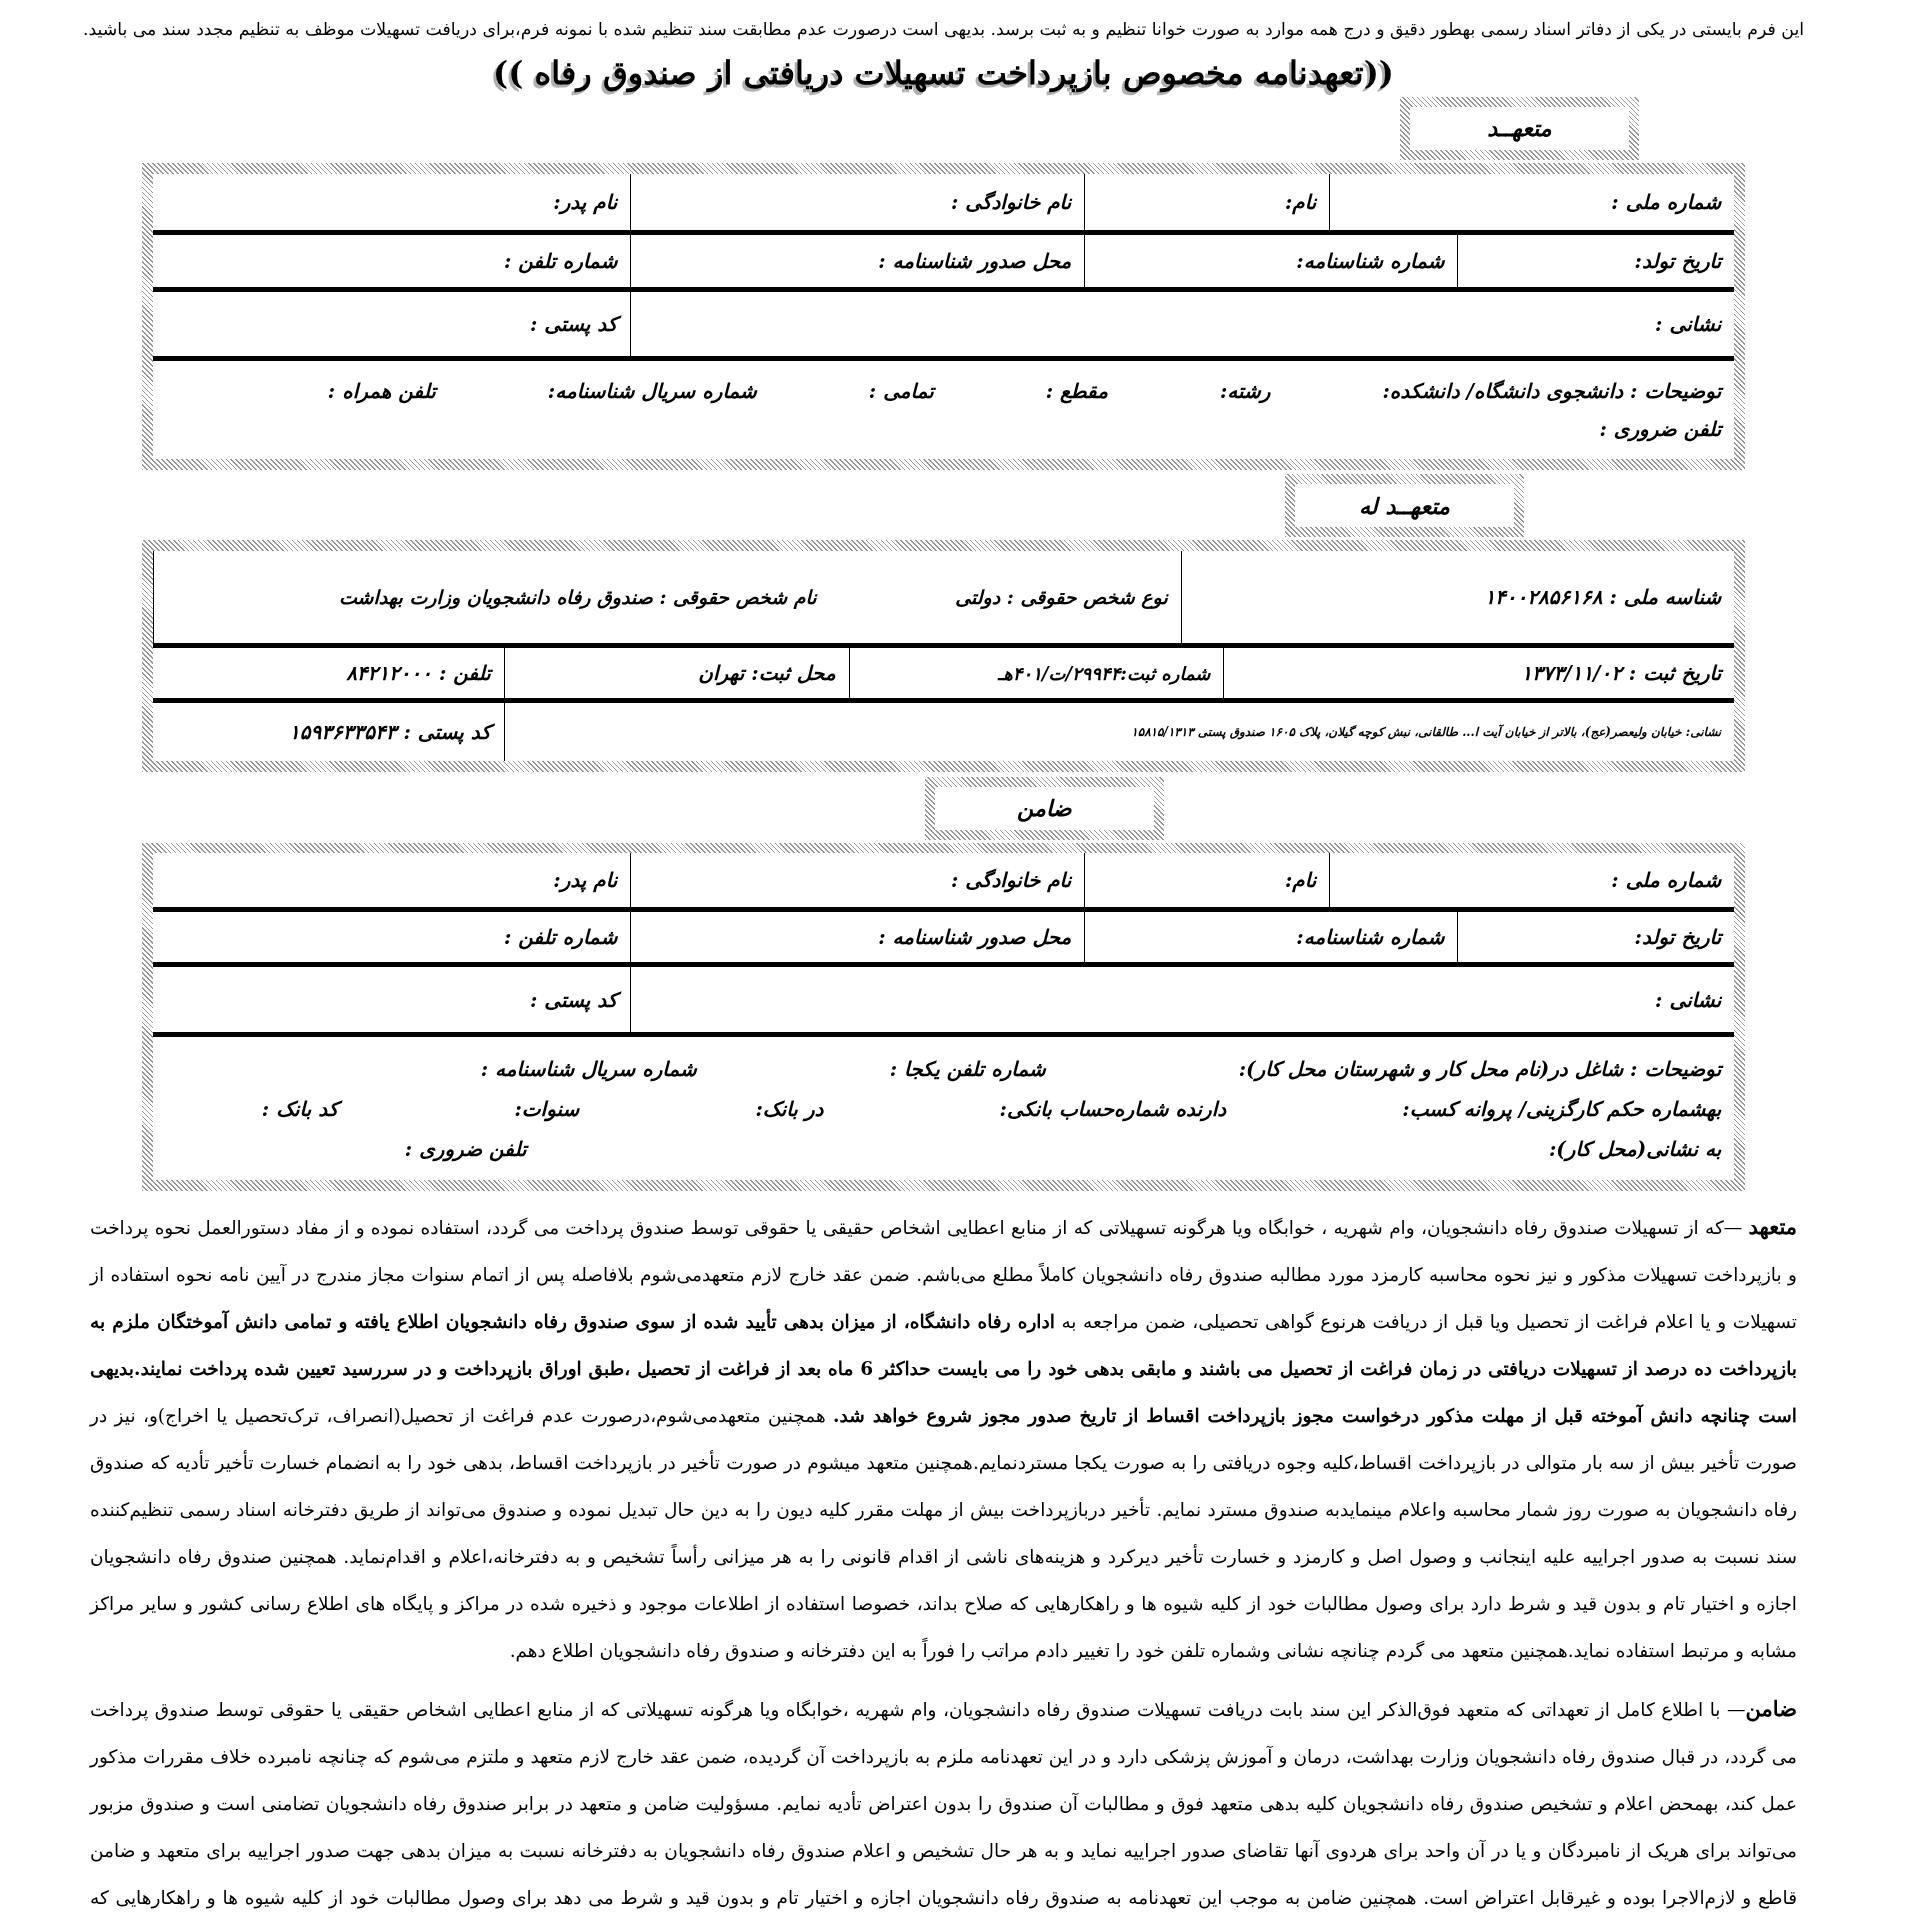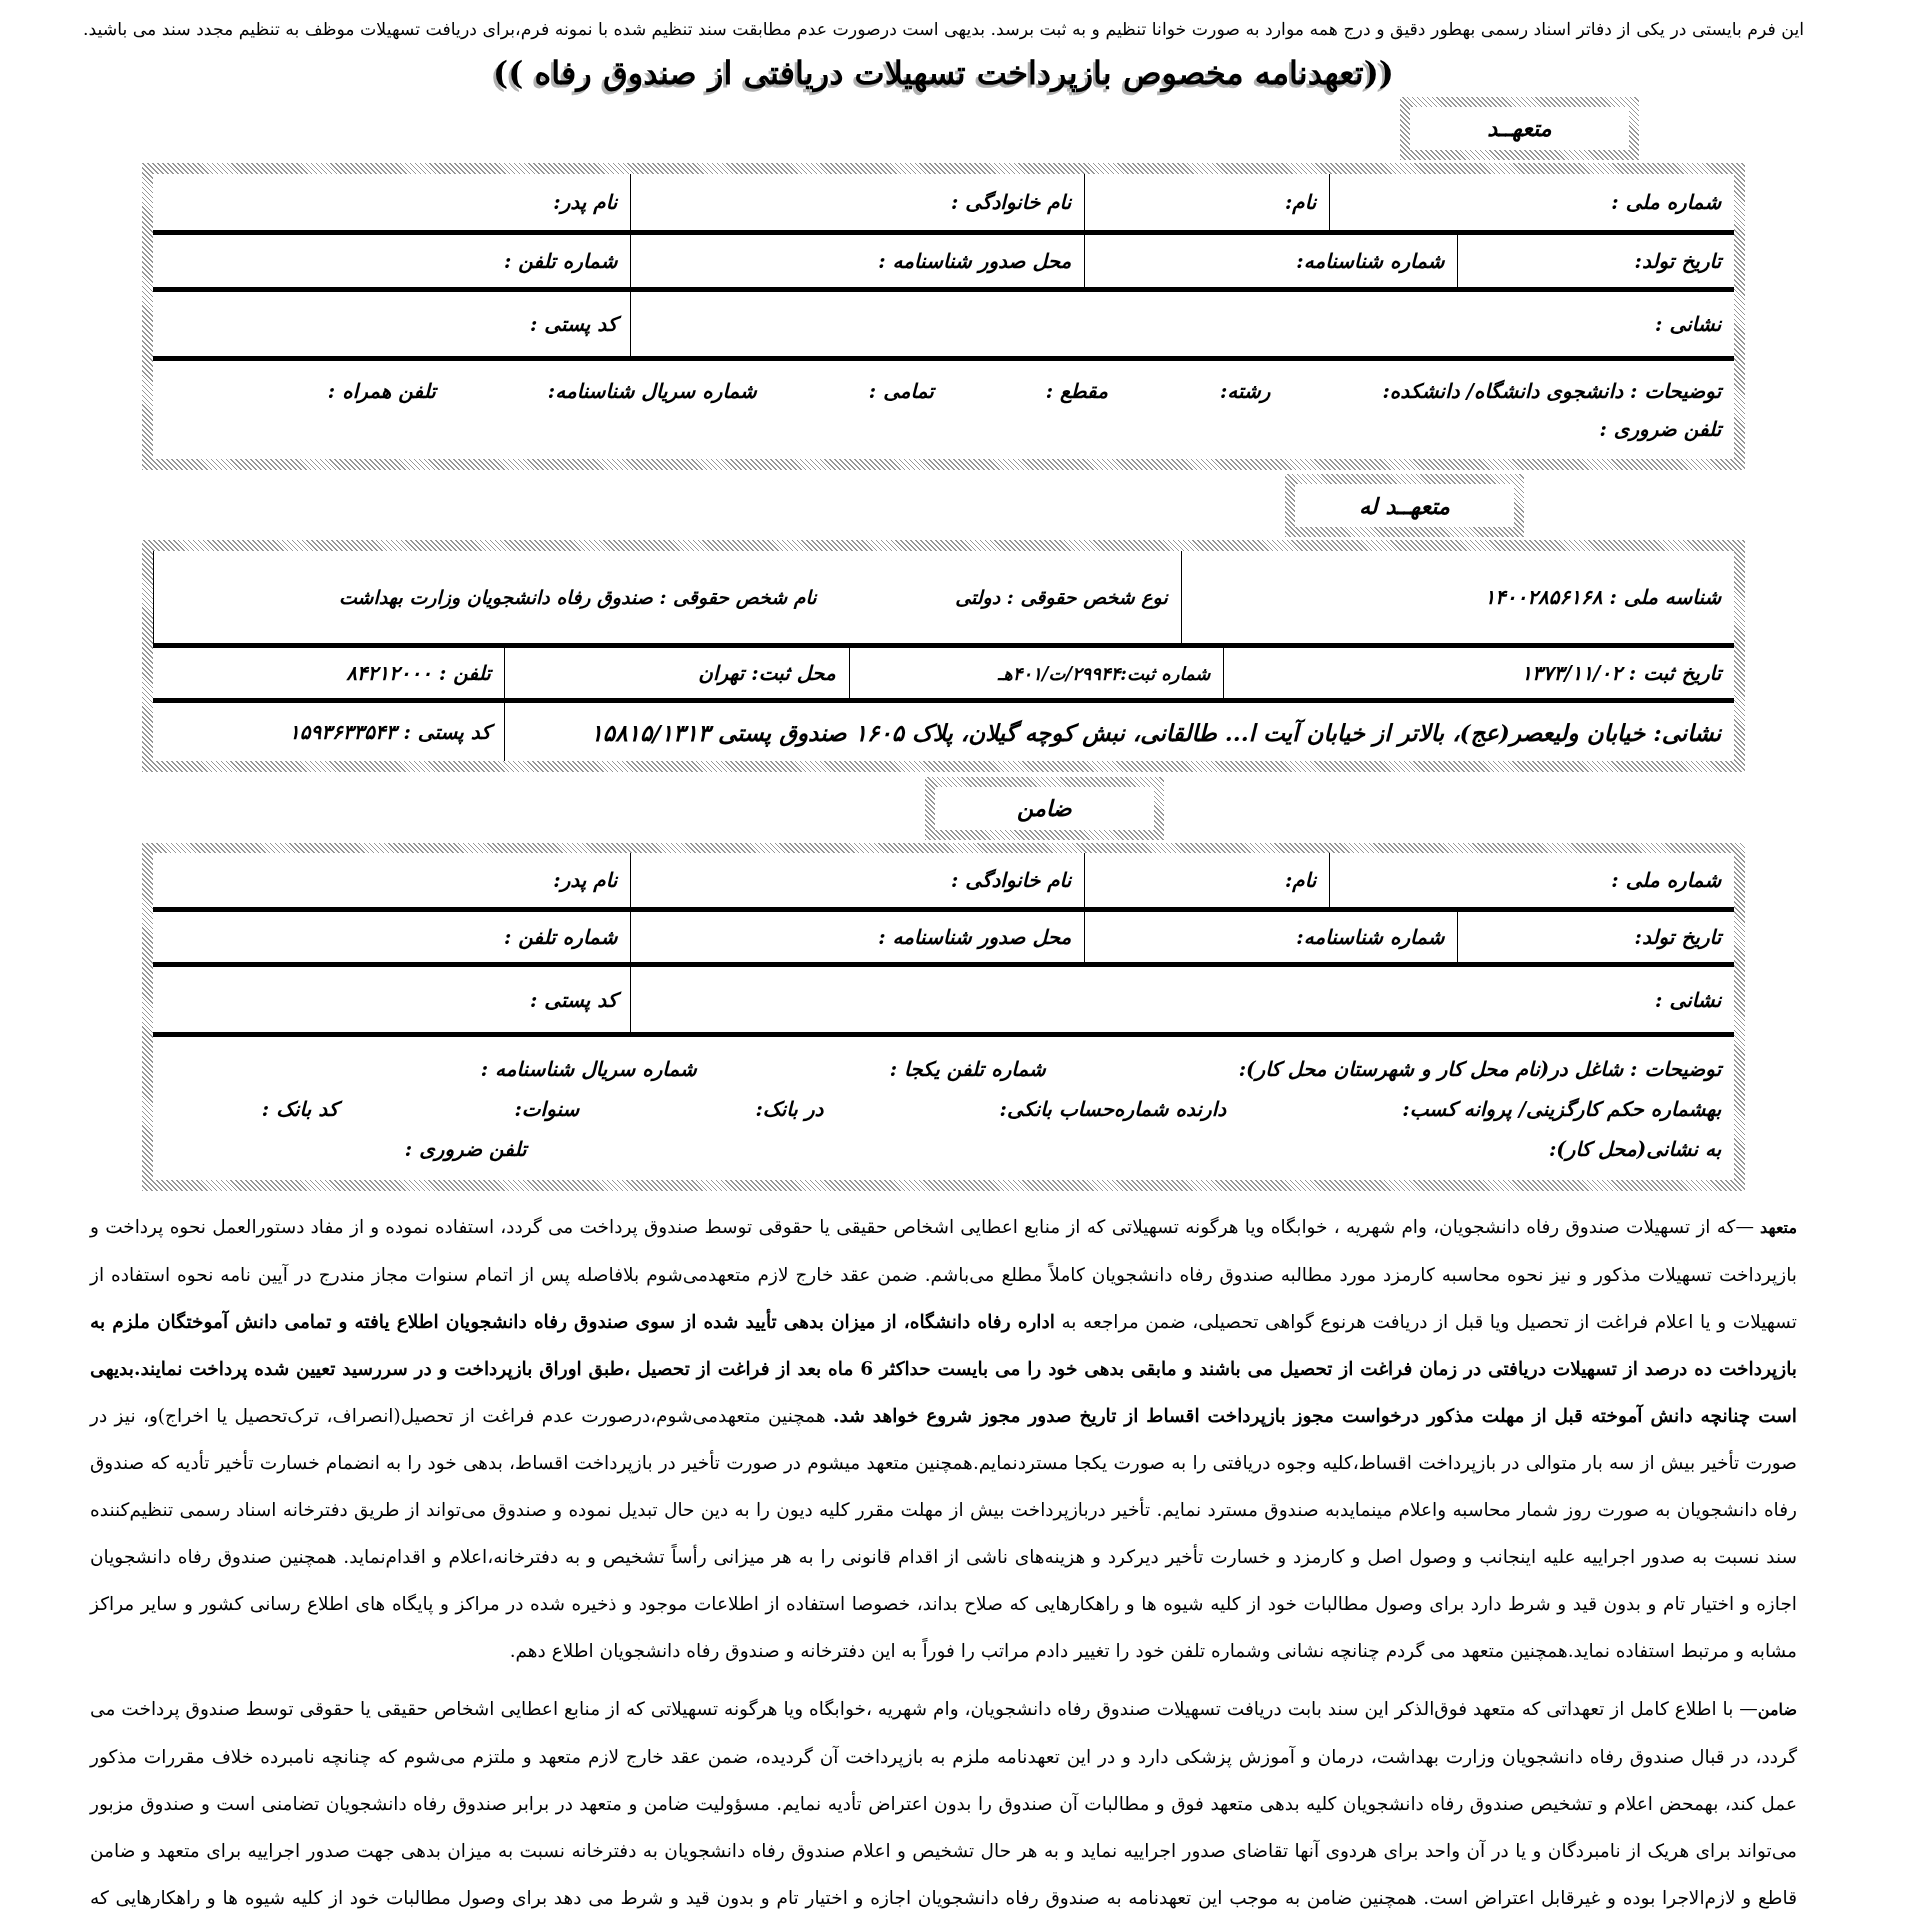--- a/index.html
+++ b/index.html
@@ -21,21 +21,21 @@
   .sep{border-top:5px solid #000;}
   .tc{display:flex;align-items:center;padding:0 13px;border-left:1.5px solid #000;
       box-sizing:border-box;white-space:nowrap;overflow:hidden;}
   .tc.last{border-left:none;}
   .blockcell{display:flex;flex-direction:column;justify-content:space-evenly;
              padding:3.9px 13px;box-sizing:border-box;}
   .free-line{display:flex;align-items:center;white-space:nowrap;}
   .spread{justify-content:space-between;}
   .para{width:1707px;margin:11.6px auto 0;font-size:18.5px;line-height:47px;
         text-align:justify;}
-  .lead{font-weight:bold;font-size:16px;}
+  .lead{font-weight:bold;font-size:21px;}
 </style>
 </head>
 <body>
 
 <div class="page">
 
   <div class="notice">این فرم بایستی در یکی از دفاتر اسناد رسمی بهطور دقیق و درج همه موارد به صورت خوانا تنظیم و به ثبت برسد. بدیهی است درصورت عدم مطابقت سند تنظیم شده با نمونه فرم،برای دریافت تسهیلات موظف به تنظیم مجدد سند می باشید.</div>
 
   <div class="title">((تعهدنامه مخصوص بازپرداخت تسهیلات دریافتی از صندوق رفاه ))</div>
 
@@ -127,21 +127,21 @@
                 <span>شماره ثبت:۲۹۹۴۴/ت/۴۰۱هـ</span>
               </div>
             <div class="tc" style="width:21.8%">
                 <span>محل ثبت: تهران</span>
               </div>
             <div class="tc last" style="width:22.2%">
                 <span>تلفن : ۸۴۲۱۲۰۰۰</span>
               </div>
           </div>
           <div class="trow sep" style="height:58px">
-            <div class="tc" style="width:77.8%;font-size:23px">
+            <div class="tc" style="width:77.8%;font-size:12px">
                 <span>نشانی: خیابان ولیعصر(عج)، بالاتر از خیابان آیت ا... طالقانی، نبش کوچه گیلان، پلاک ۱۶۰۵ صندوق پستی ۱۵۸۱۵/۱۳۱۳</span>
               </div>
             <div class="tc last" style="width:22.2%">
                 <span>کد پستی : ۱۵۹۳۶۳۳۵۴۳</span>
               </div>
           </div>
         </div>
       </div>
     </div>
 

